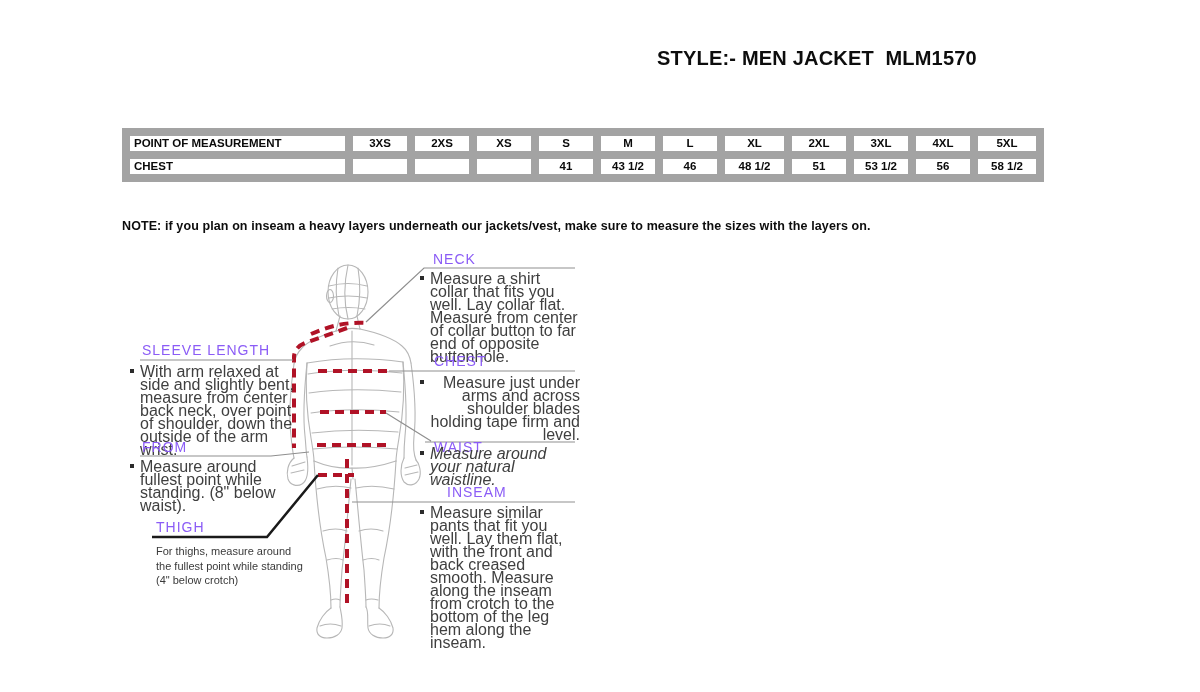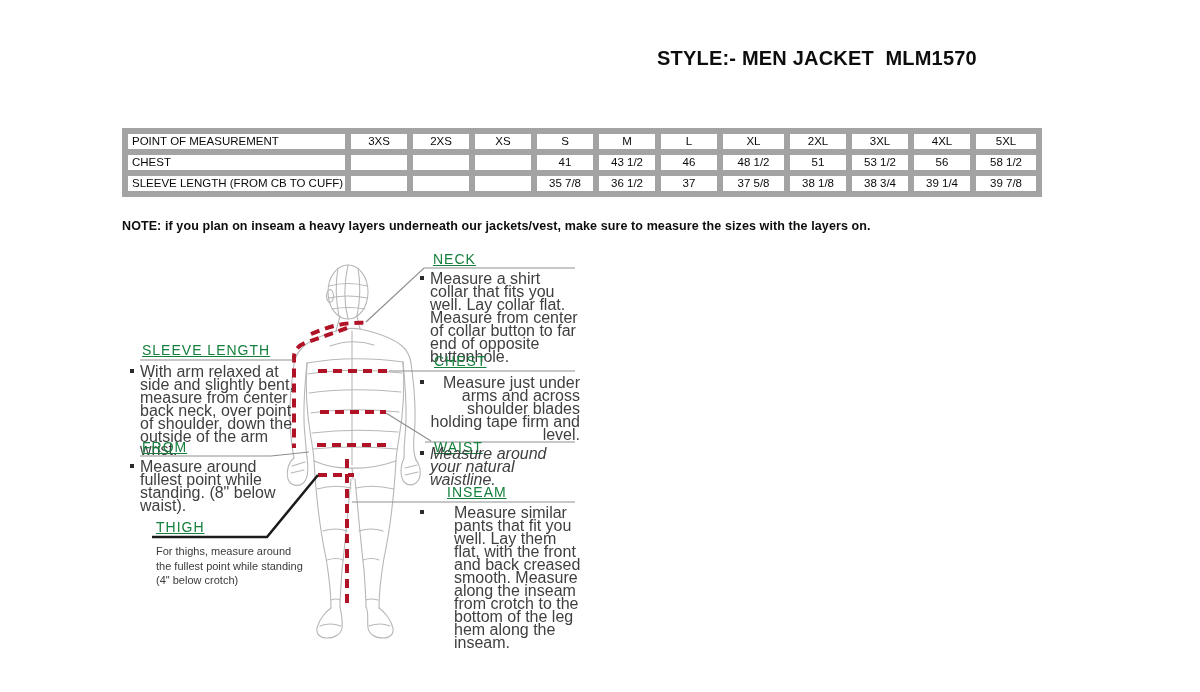--- a/index.html
+++ b/index.html
@@ -14,42 +14,42 @@
     font-size: 20px; font-weight: bold; letter-spacing: 0.2px;
     white-space: pre; color: #0d0d0d;
   }
 
   
   #size-chart {
     left: 122px; top: 128px; width: 920px;
     border-collapse: collapse; table-layout: fixed;
   }
   #size-chart th, #size-chart td {
-    border: 6px solid #a3a3a3;
-    font-size: 11.5px; font-weight: normal;
+    border: 8px solid #a3a3a3;
+    font-size: 11.5px; font-weight: bold;
     height: 15px; line-height: 13px;
     padding: 1px 3px;
     text-align: center;
     white-space: nowrap; overflow: hidden;
     background: #fff; color: #0a0a0a;
   }
   #size-chart .pom { text-align: left; padding-left: 4px; }
 
   
   #note-line {
     left: 122px; top: 219px;
     font-size: 12.5px; font-weight: bold; color: #0d0d0d;
     letter-spacing: 0.1px; white-space: nowrap;
   }
 
   
   #diagram-svg { left: 0; top: 0; width: 1200px; height: 692px; pointer-events: none; }
 
   .guide-label {
-    font-size: 14px; letter-spacing: 1px; color: #15803d; white-space: nowrap; text-decoration: underline;
+    font-size: 14px; letter-spacing: 1px; color: #8b5cf6; white-space: nowrap;
   }
   .guide-desc {
     display: flex; align-items: flex-start;
     font-size: 16px; line-height: 13px; color: #3f3f3f;
   }
   .guide-desc .bullet {
     width: 4px; height: 4px; background: #2b2b2b; flex: 0 0 4px;
     margin: 4px 6px 0 0;
   }
   .guide-desc.no-bullet { display: block; font-size: 11px; line-height: 14.5px; color: #3a3a3a; }
@@ -60,21 +60,21 @@
   #waist-label         { left: 434px; top: 424px; margin-top: 15px; }
   #inseam-label        { left: 447px; top: 484px; }
   #sleeve-length-label { left: 142px; top: 342px; }
   #seat-label          { left: 142px; top: 439px; }
   #thigh-label         { left: 156px; top: 519px; }
 
   
   #neck-desc          { left: 420px; top: 272px; width: 160px; }
   #chest-desc         { left: 420px; top: 376px; width: 160px; text-align: right; }
   #waist-desc         { left: 420px; top: 447px; width: 150px; font-style: italic; }
-  #inseam-desc        { left: 420px; top: 506px; width: 162px; gap: 24px; }
+  #inseam-desc        { left: 420px; top: 506px; width: 162px; }
   #sleeve-length-desc { left: 130px; top: 365px; width: 165px; }
   #seat-desc          { left: 130px; top: 460px; width: 150px; }
   #thigh-desc         { left: 156px; top: 544px; width: 150px; }
 </style>
 </head>
 <body>
 
 <div class="abs" id="style-title">STYLE:- MEN JACKET  MLM1570</div>
 
 <table class="abs" id="size-chart">
@@ -116,34 +116,20 @@
         <td></td>
         <td>41</td>
         <td>43 1/2</td>
         <td>46</td>
         <td>48 1/2</td>
         <td>51</td>
         <td>53 1/2</td>
         <td>56</td>
         <td>58 1/2</td>
       </tr>
-      <tr>
-        <th class="pom">SLEEVE LENGTH (FROM CB TO CUFF)</th>
-        <td></td>
-        <td></td>
-        <td></td>
-        <td>35 7/8</td>
-        <td>36 1/2</td>
-        <td>37</td>
-        <td>37 5/8</td>
-        <td>38 1/8</td>
-        <td>38 3/4</td>
-        <td>39 1/4</td>
-        <td>39 7/8</td>
-      </tr>
     </tbody>
 </table>
 
 <div class="abs" id="note-line">NOTE: if you plan on inseam a heavy layers underneath our jackets/vest, make sure to measure the sizes with the layers on.</div>
 
 <svg class="abs" id="diagram-svg" viewBox="0 0 1200 692">
 
   <g fill="none" stroke="#b7b7b7" stroke-width="1.1" stroke-linecap="round">
 
     <ellipse cx="348" cy="292" rx="20" ry="27"></ellipse>

